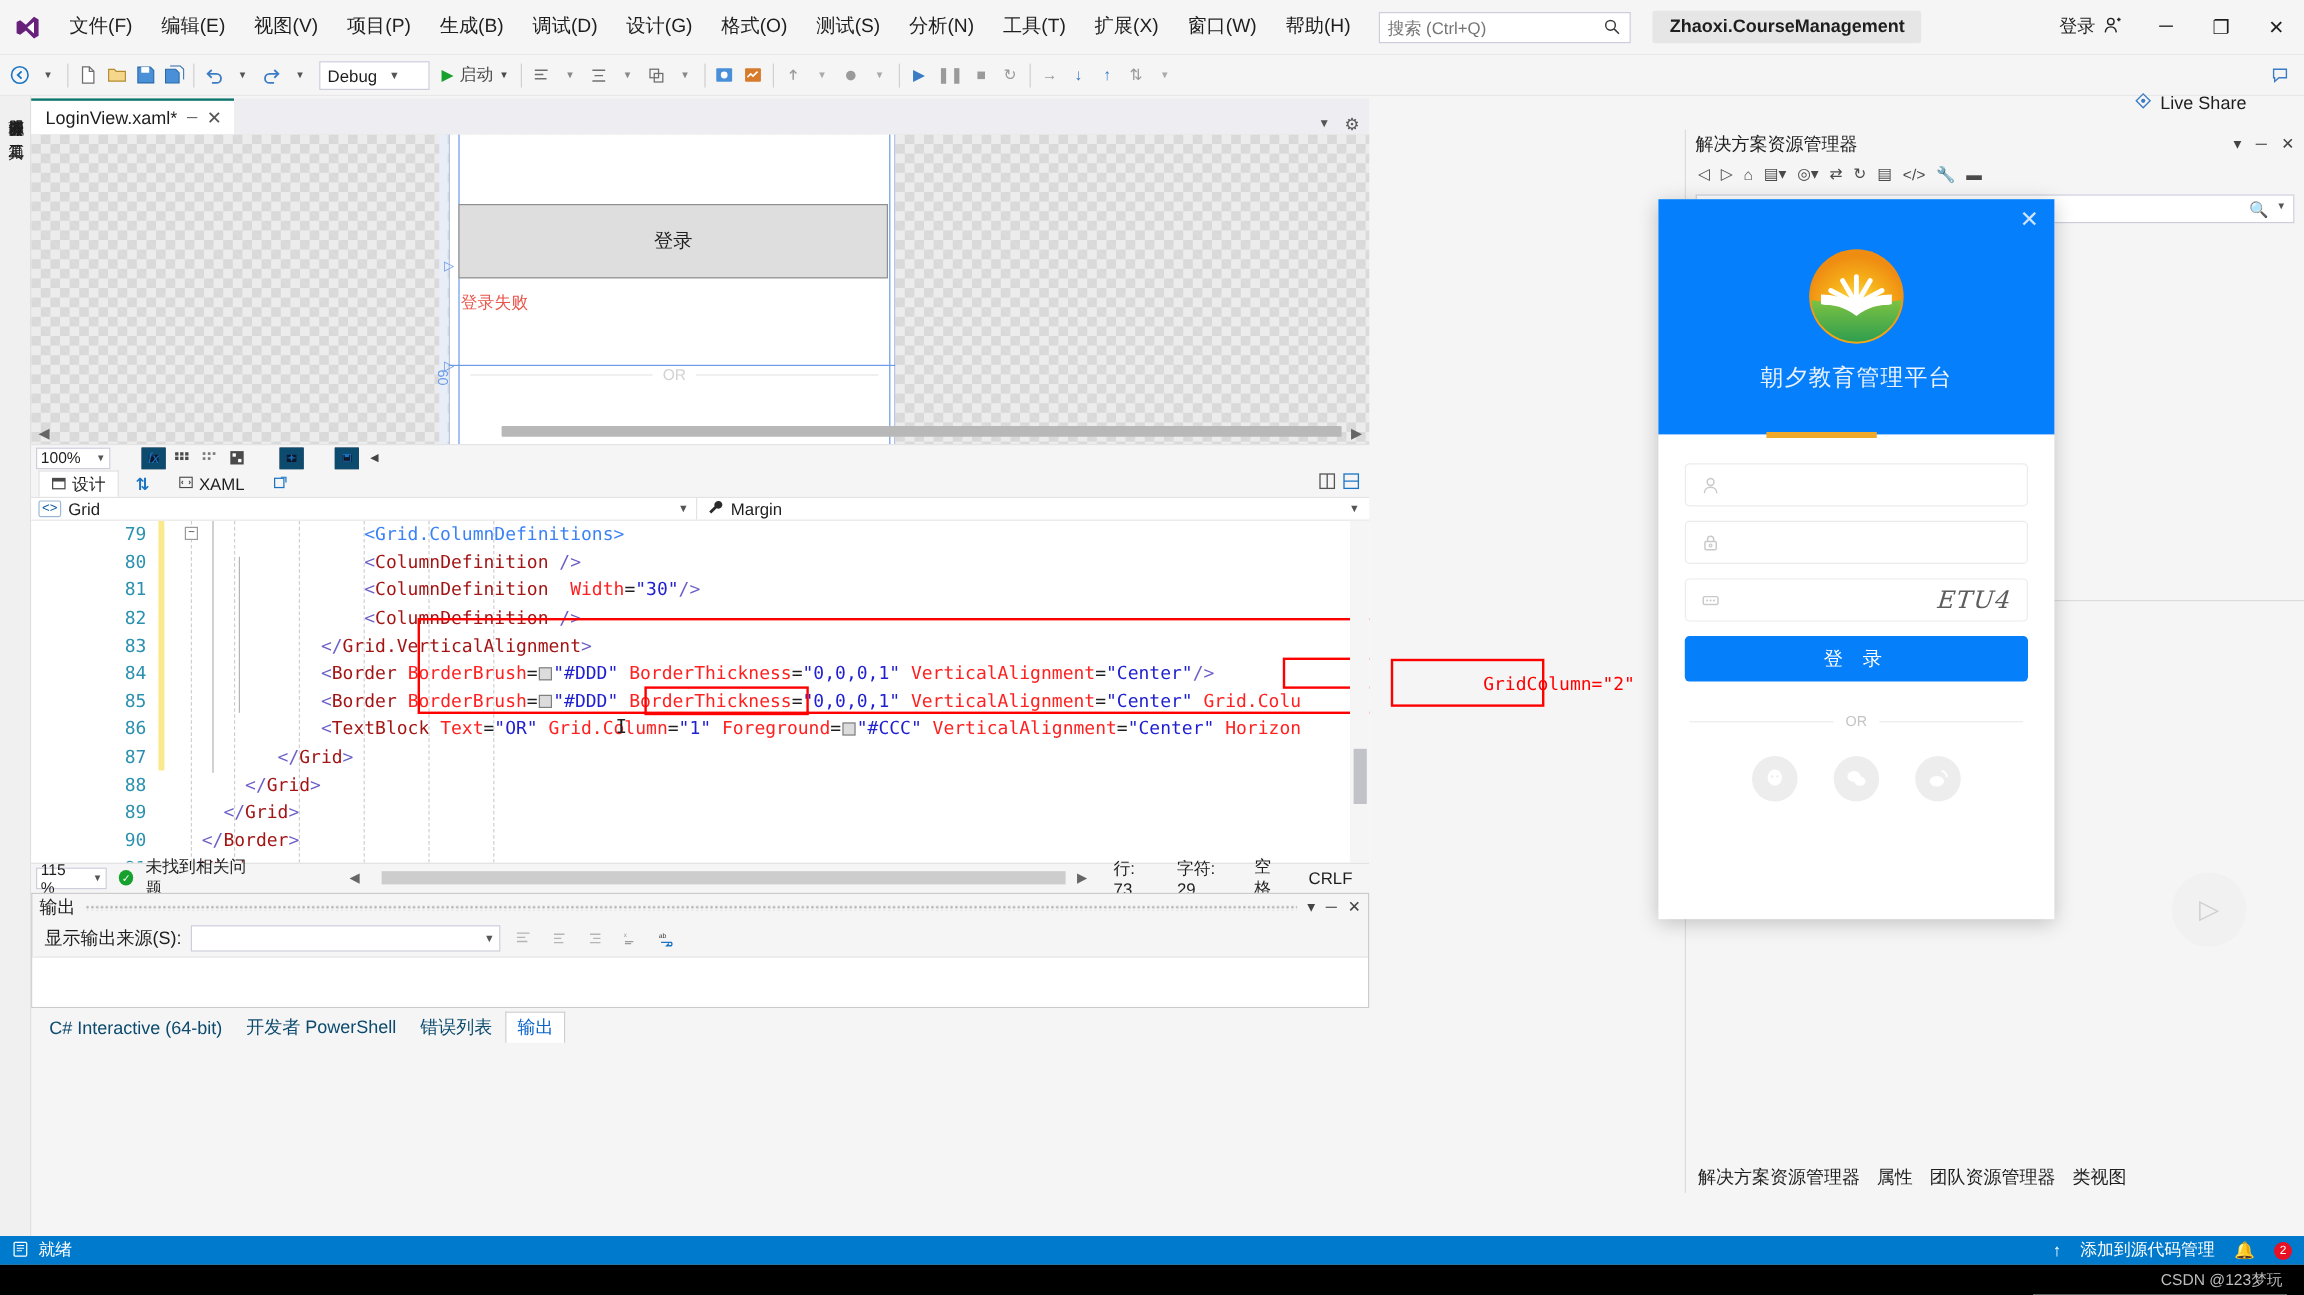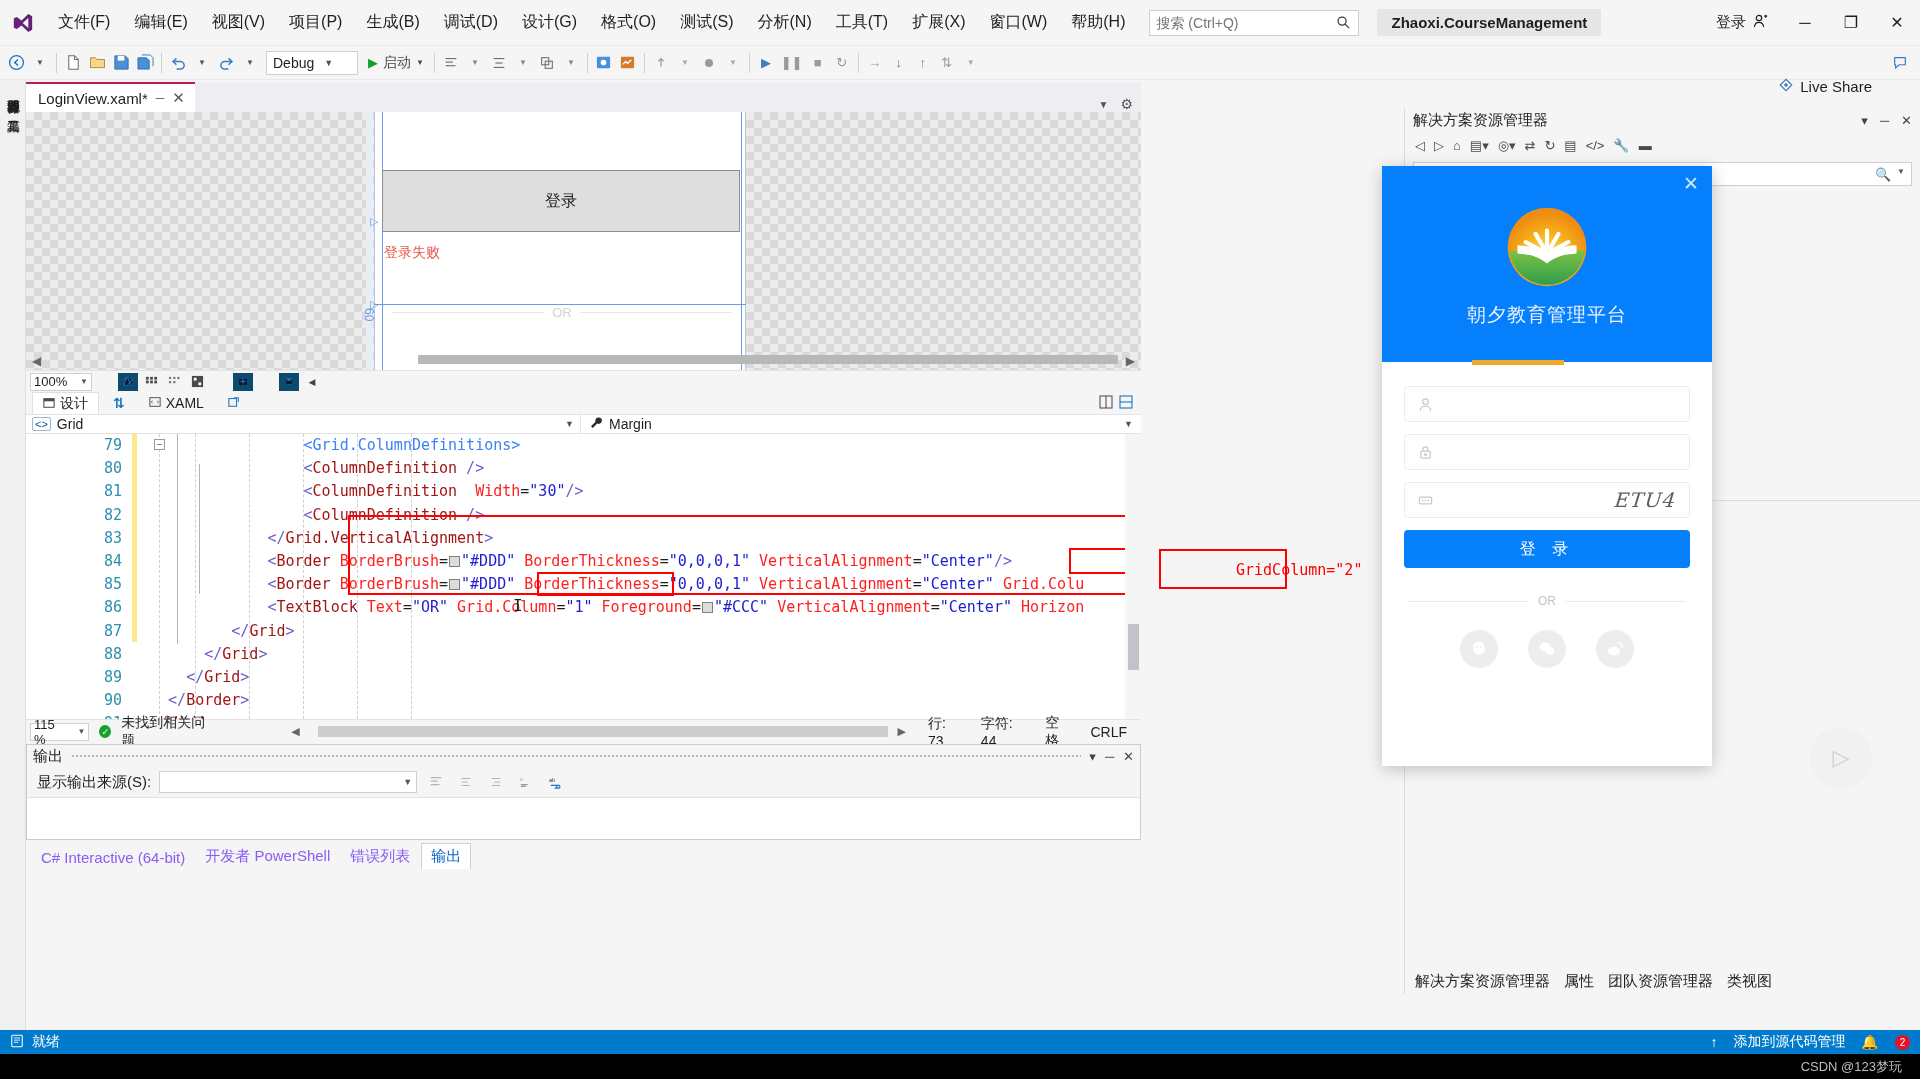--- a/index.html
+++ b/index.html
@@ -78,21 +78,21 @@
     writing-mode: vertical-rl; text-orientation: mixed;
     padding: 10px 4px; font-size: 13px; color: #1e1e1e; white-space: nowrap;
   }
 
   
   .doctabs {
     position: absolute; left: 26px; top: 82px; width: 1115px; height: 30px;
     background: #eeeef2; display: flex; align-items: flex-end;
   }
   .doctab {
-    background: #fff; border-top: 2px solid #be185d;
+    background: #fff; border-top: 2px solid #0f766e;
     height: 30px; display: flex; align-items: center; gap: 8px;
     padding: 0 10px 0 12px; font-size: 15px; color: #1e1e1e;
   }
   .doctab .pin { font-size: 12px; color: #555; }
   .doctab .x { font-size: 15px; color: #555; }
   .doctabs-right { margin-left: auto; display: flex; align-items: center; gap: 12px; padding-right: 8px; }
 
   
   .designer {
     position: absolute; left: 26px; top: 112px; width: 1115px; height: 258px;
@@ -296,21 +296,21 @@
   .out-select .arr { margin-left: auto; font-size: 9px; color: #555; }
   .out-ico { width: 22px; height: 20px; display: flex; align-items: center; justify-content: center;
     font-size: 13px; color: #9a9a9a; }
   .out-body { height: 42px; background: #fff; border-top: 1px solid #e1e1e1; }
 
   
   .dock-tabs {
     position: absolute; left: 26px; top: 843px; width: 1115px; height: 26px;
     display: flex; align-items: flex-end; gap: 2px; padding-left: 6px;
   }
-  .dock-tab { font-size: 15px; padding: 3px 9px; color: #8b5cf6; }
+  .dock-tab { font-size: 15px; padding: 3px 9px; color: #0c4a6e; }
   .dock-tab.active { background: #fff; border: 1px solid #cfcfcf; border-bottom: none; color: #0a63c9; }
 
   
   .solexp {
     position: absolute; left: 1404px; top: 108px; width: 516px; height: 886px;
     background: #f5f5f5; border-left: 1px solid #dcdcdc;
   }
   .se-head {
     height: 24px; display: flex; align-items: center; padding: 0 8px; font-size: 15px;
   }
@@ -874,21 +874,21 @@
       <span>115 %</span>
       <span style="margin-left:auto;font-size:8px;color:#555;">▼</span>
     </div>
     <span class="ok-dot">✓</span>
     <span>未找到相关问题</span>
     <span style="font-size:11px;color:#666;margin-left:70px;">◀</span>
     <div class="hsb-track"></div>
     <div class="rt">
       <span style="font-size:11px;color:#666;">▶</span>
       <span>行: 73</span>
-      <span>字符: 44</span>
+      <span>字符: 29</span>
       <span>空格</span>
       <span>CRLF</span>
     </div>
   </div>
 
   <div class="outpanel">
     <div class="out-head">
       <span>输出</span>
       <span class="out-dots"></span>
       <span class="r">

